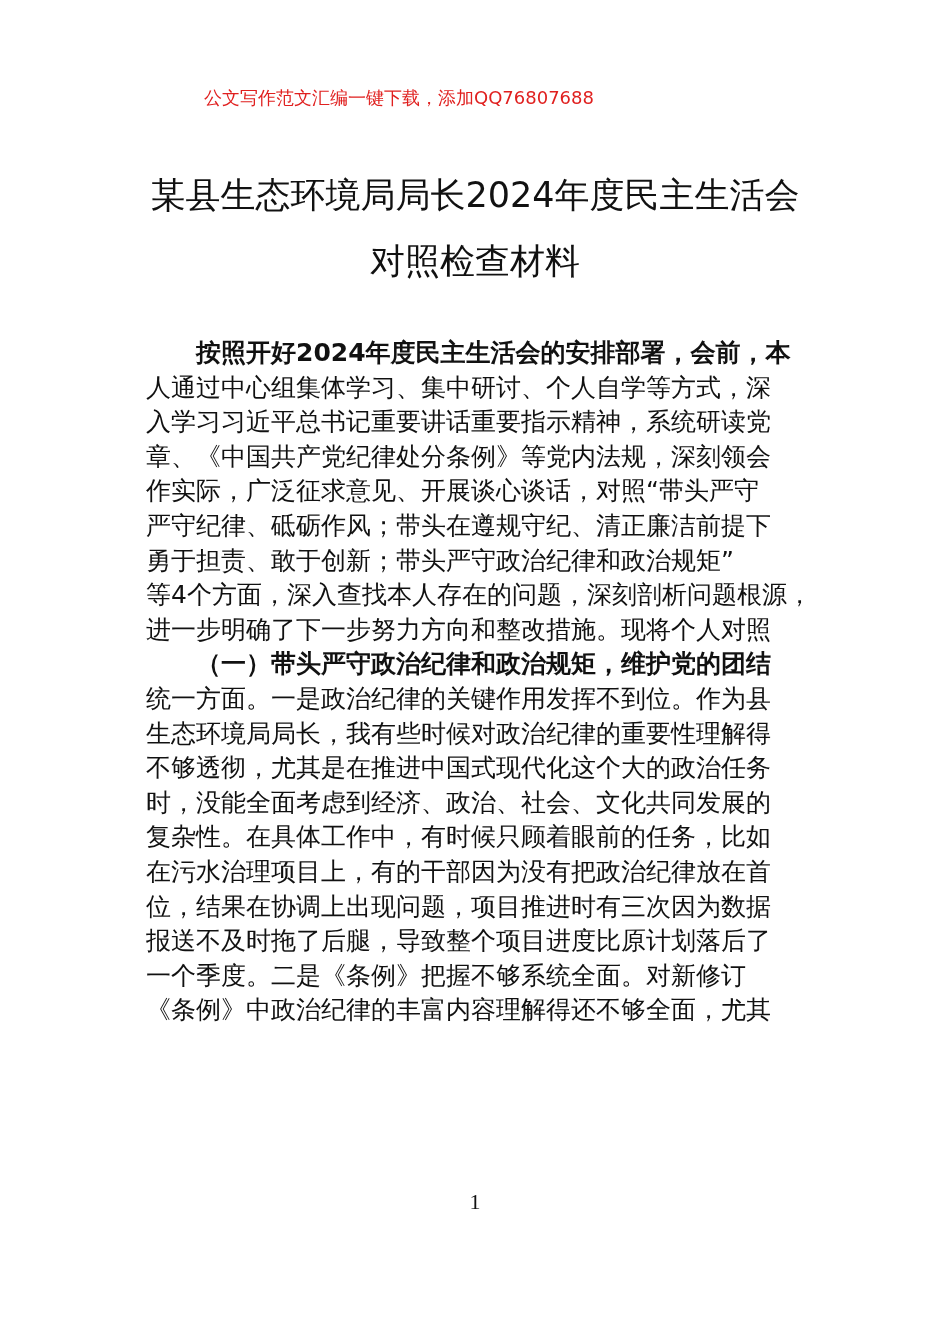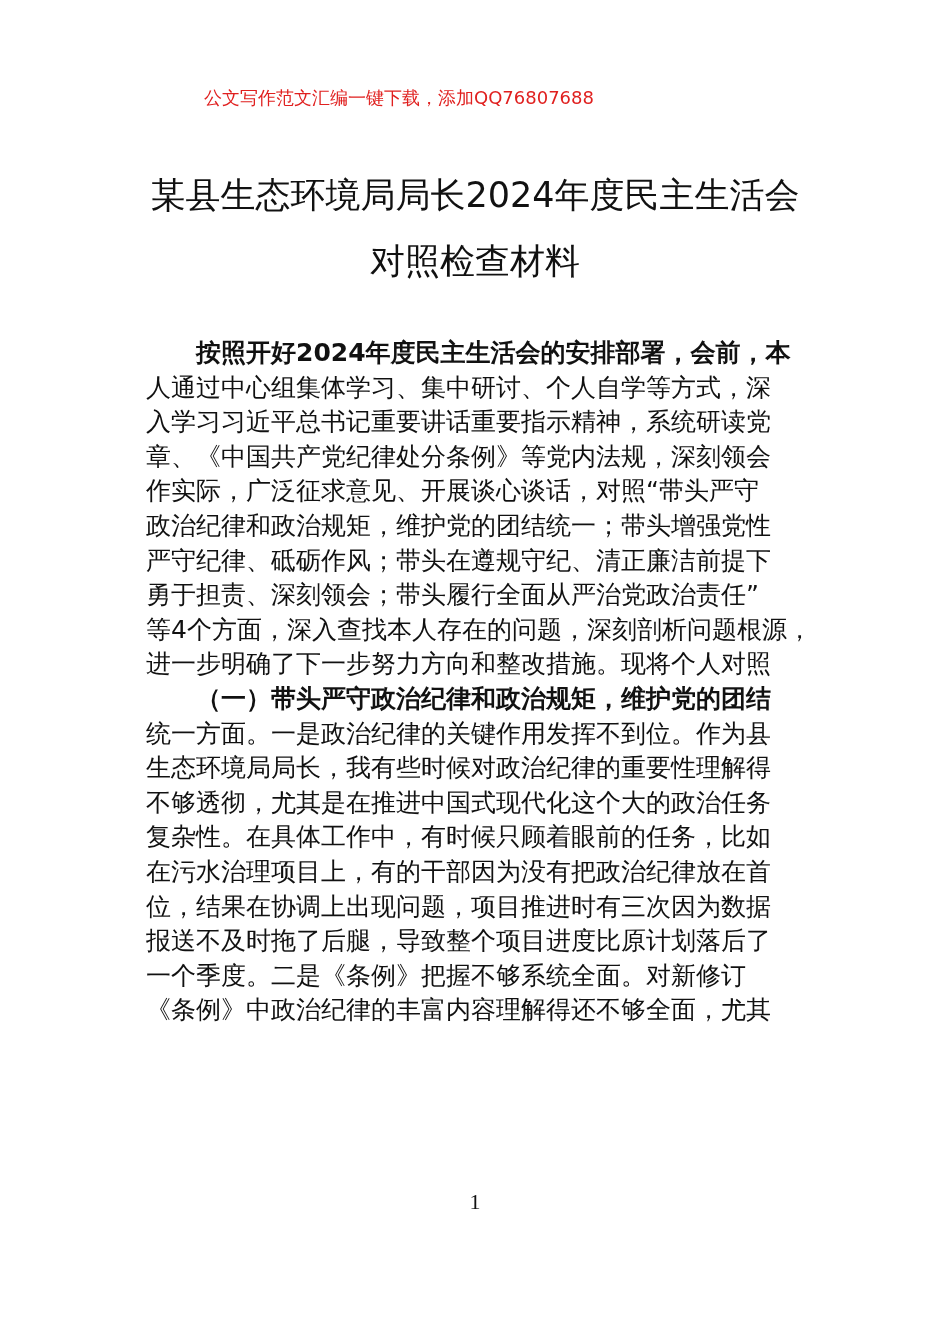--- a/index.html
+++ b/index.html
@@ -79,29 +79,29 @@
 
   <div class="title l1">某县生态环境局局长2024年度民主生活会</div>
   <div class="title l2">对照检查材料</div>
 
   <div class="body-text">
     <div class="line indent">按照开好2024年度民主生活会的安排部署，会前，本</div>
     <div class="line">人通过中心组集体学习、集中研讨、个人自学等方式，深</div>
     <div class="line">入学习习近平总书记重要讲话重要指示精神，系统研读党</div>
     <div class="line">章、《中国共产党纪律处分条例》等党内法规，深刻领会</div>
     <div class="line">作实际，广泛征求意见、开展谈心谈话，对照“带头严守</div>
-    <div class="line">政治纪律和政治规矩，维护党的团结统一；带头增强党性</div>
     <div class="line">严守纪律、砥砺作风；带头在遵规守纪、清正廉洁前提下</div>
-    <div class="line">勇于担责、深刻领会；带头履行全面从严治党政治责任”</div>
+    <div class="line">勇于担责、敢于创新；带头严守政治纪律和政治规矩”</div>
     <div class="line">等4个方面，深入查找本人存在的问题，深刻剖析问题根源，</div>
     <div class="line">进一步明确了下一步努力方向和整改措施。现将个人对照</div>
     <div class="line indent">（一）带头严守政治纪律和政治规矩，维护党的团结</div>
     <div class="line">统一方面。一是政治纪律的关键作用发挥不到位。作为县</div>
     <div class="line">生态环境局局长，我有些时候对政治纪律的重要性理解得</div>
     <div class="line">不够透彻，尤其是在推进中国式现代化这个大的政治任务</div>
+    <div class="line">时，没能全面考虑到经济、政治、社会、文化共同发展的</div>
     <div class="line">复杂性。在具体工作中，有时候只顾着眼前的任务，比如</div>
     <div class="line">在污水治理项目上，有的干部因为没有把政治纪律放在首</div>
     <div class="line">位，结果在协调上出现问题，项目推进时有三次因为数据</div>
     <div class="line">报送不及时拖了后腿，导致整个项目进度比原计划落后了</div>
     <div class="line">一个季度。二是《条例》把握不够系统全面。对新修订</div>
     <div class="line">《条例》中政治纪律的丰富内容理解得还不够全面，尤其</div>
   </div>
 
   <div class="page-number">1</div>
 </div>

